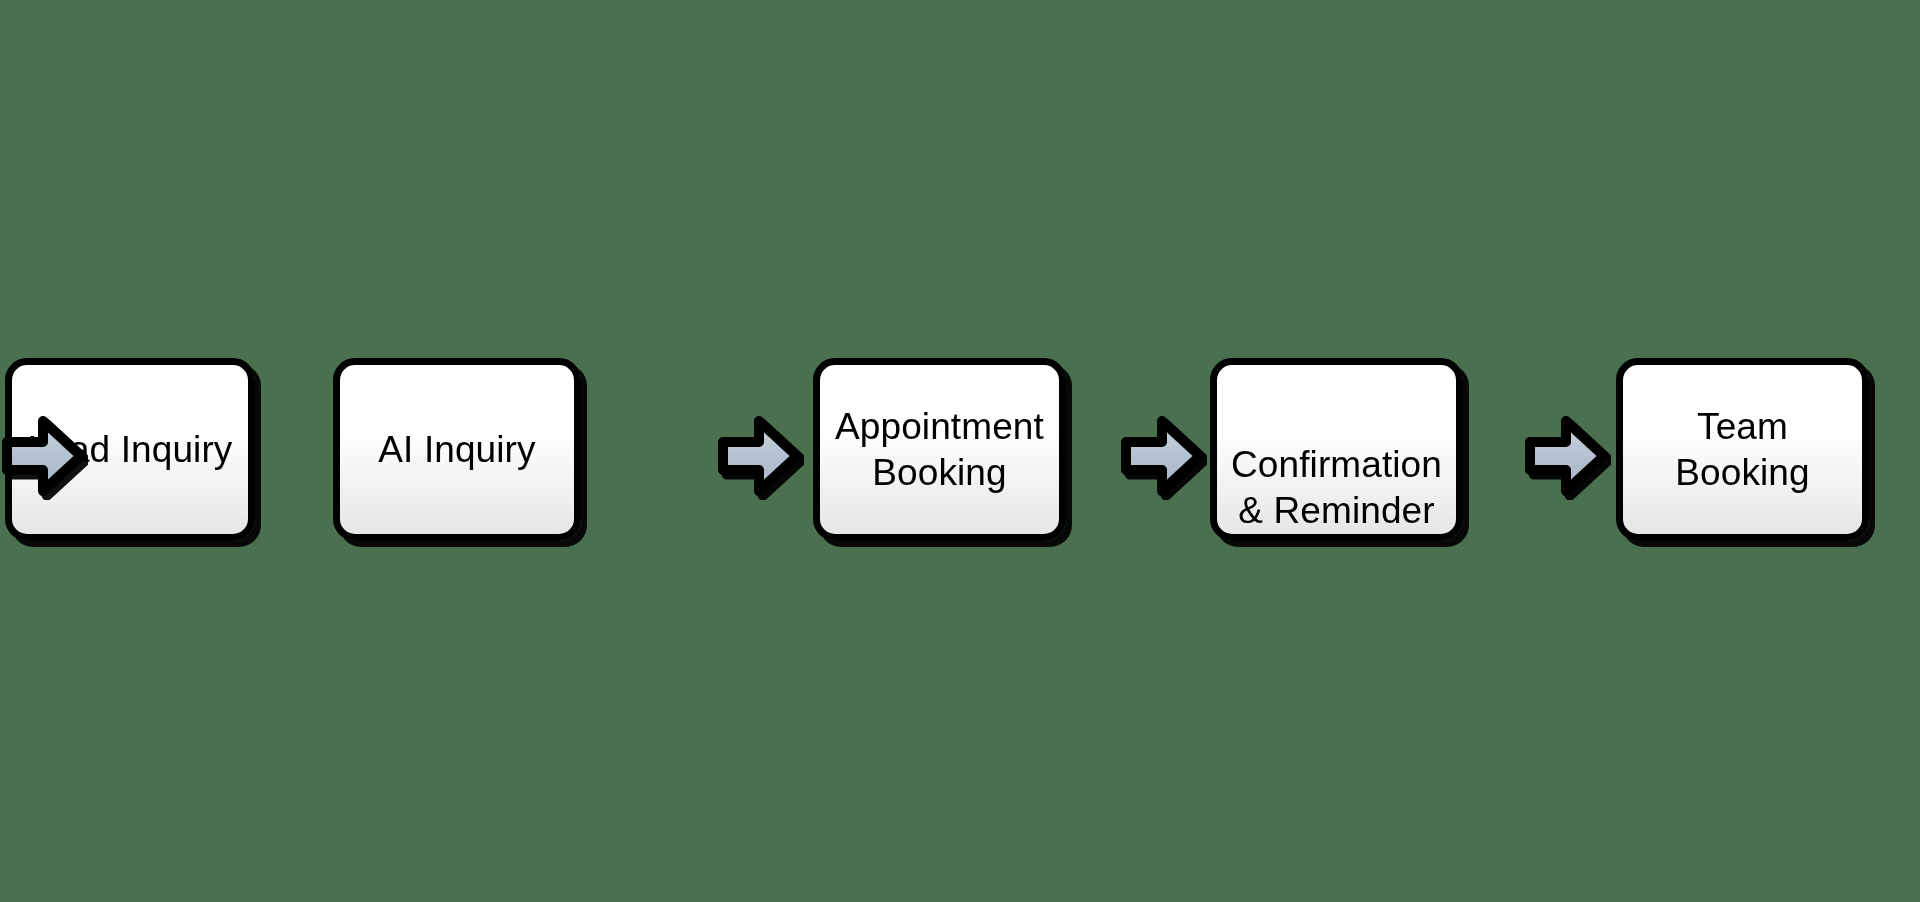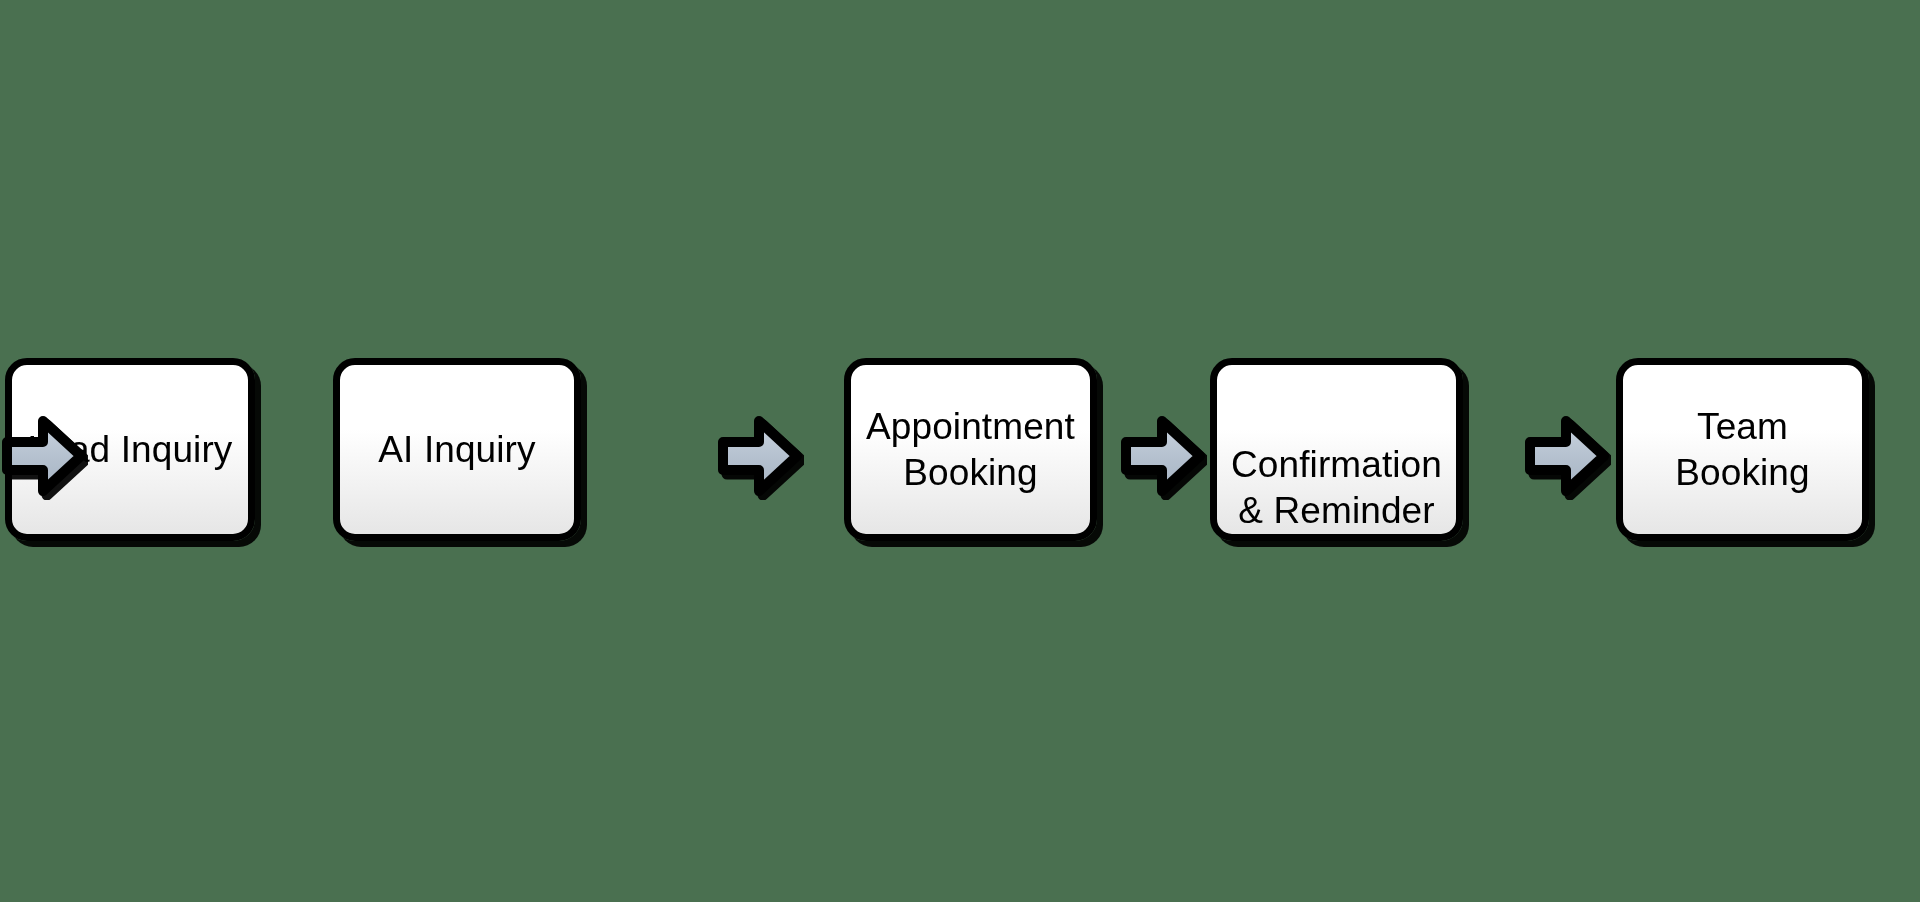--- a/index.html
+++ b/index.html
@@ -88,21 +88,21 @@
 
   <div class="conn-abs" style="left:716px;">
     <svg viewBox="0 0 88 88">
       <g transform="translate(5,5)">
         <path d="M 2,25 L 38,25 L 38,4 L 76,39 L 38,74 L 38,53 L 2,53 Z" fill="#000000" stroke="#000000" stroke-width="11" stroke-linejoin="round" transform="translate(4,4)" opacity="0.93"></path>
         <path d="M 2,25 L 38,25 L 38,4 L 76,39 L 38,74 L 38,53 L 2,53 Z" fill="url(#agrad)" stroke="#000000" stroke-width="10" stroke-linejoin="round" stroke-linecap="round"></path>
       </g>
     </svg>
   </div>
 
-  <div class="node nodes-abs" style="left:844px; width:253px;">
+  <div class="node nodes-abs" style="left:813px; width:253px;">
     <div class="node-label">Appointment
 Booking</div>
   </div>
 
   <div class="conn-abs" style="left:1119px;">
     <svg viewBox="0 0 88 88">
       <g transform="translate(5,5)">
         <path d="M 2,25 L 38,25 L 38,4 L 76,39 L 38,74 L 38,53 L 2,53 Z" fill="#000000" stroke="#000000" stroke-width="11" stroke-linejoin="round" transform="translate(4,4)" opacity="0.93"></path>
         <path d="M 2,25 L 38,25 L 38,4 L 76,39 L 38,74 L 38,53 L 2,53 Z" fill="url(#agrad)" stroke="#000000" stroke-width="10" stroke-linejoin="round" stroke-linecap="round"></path>
       </g>

